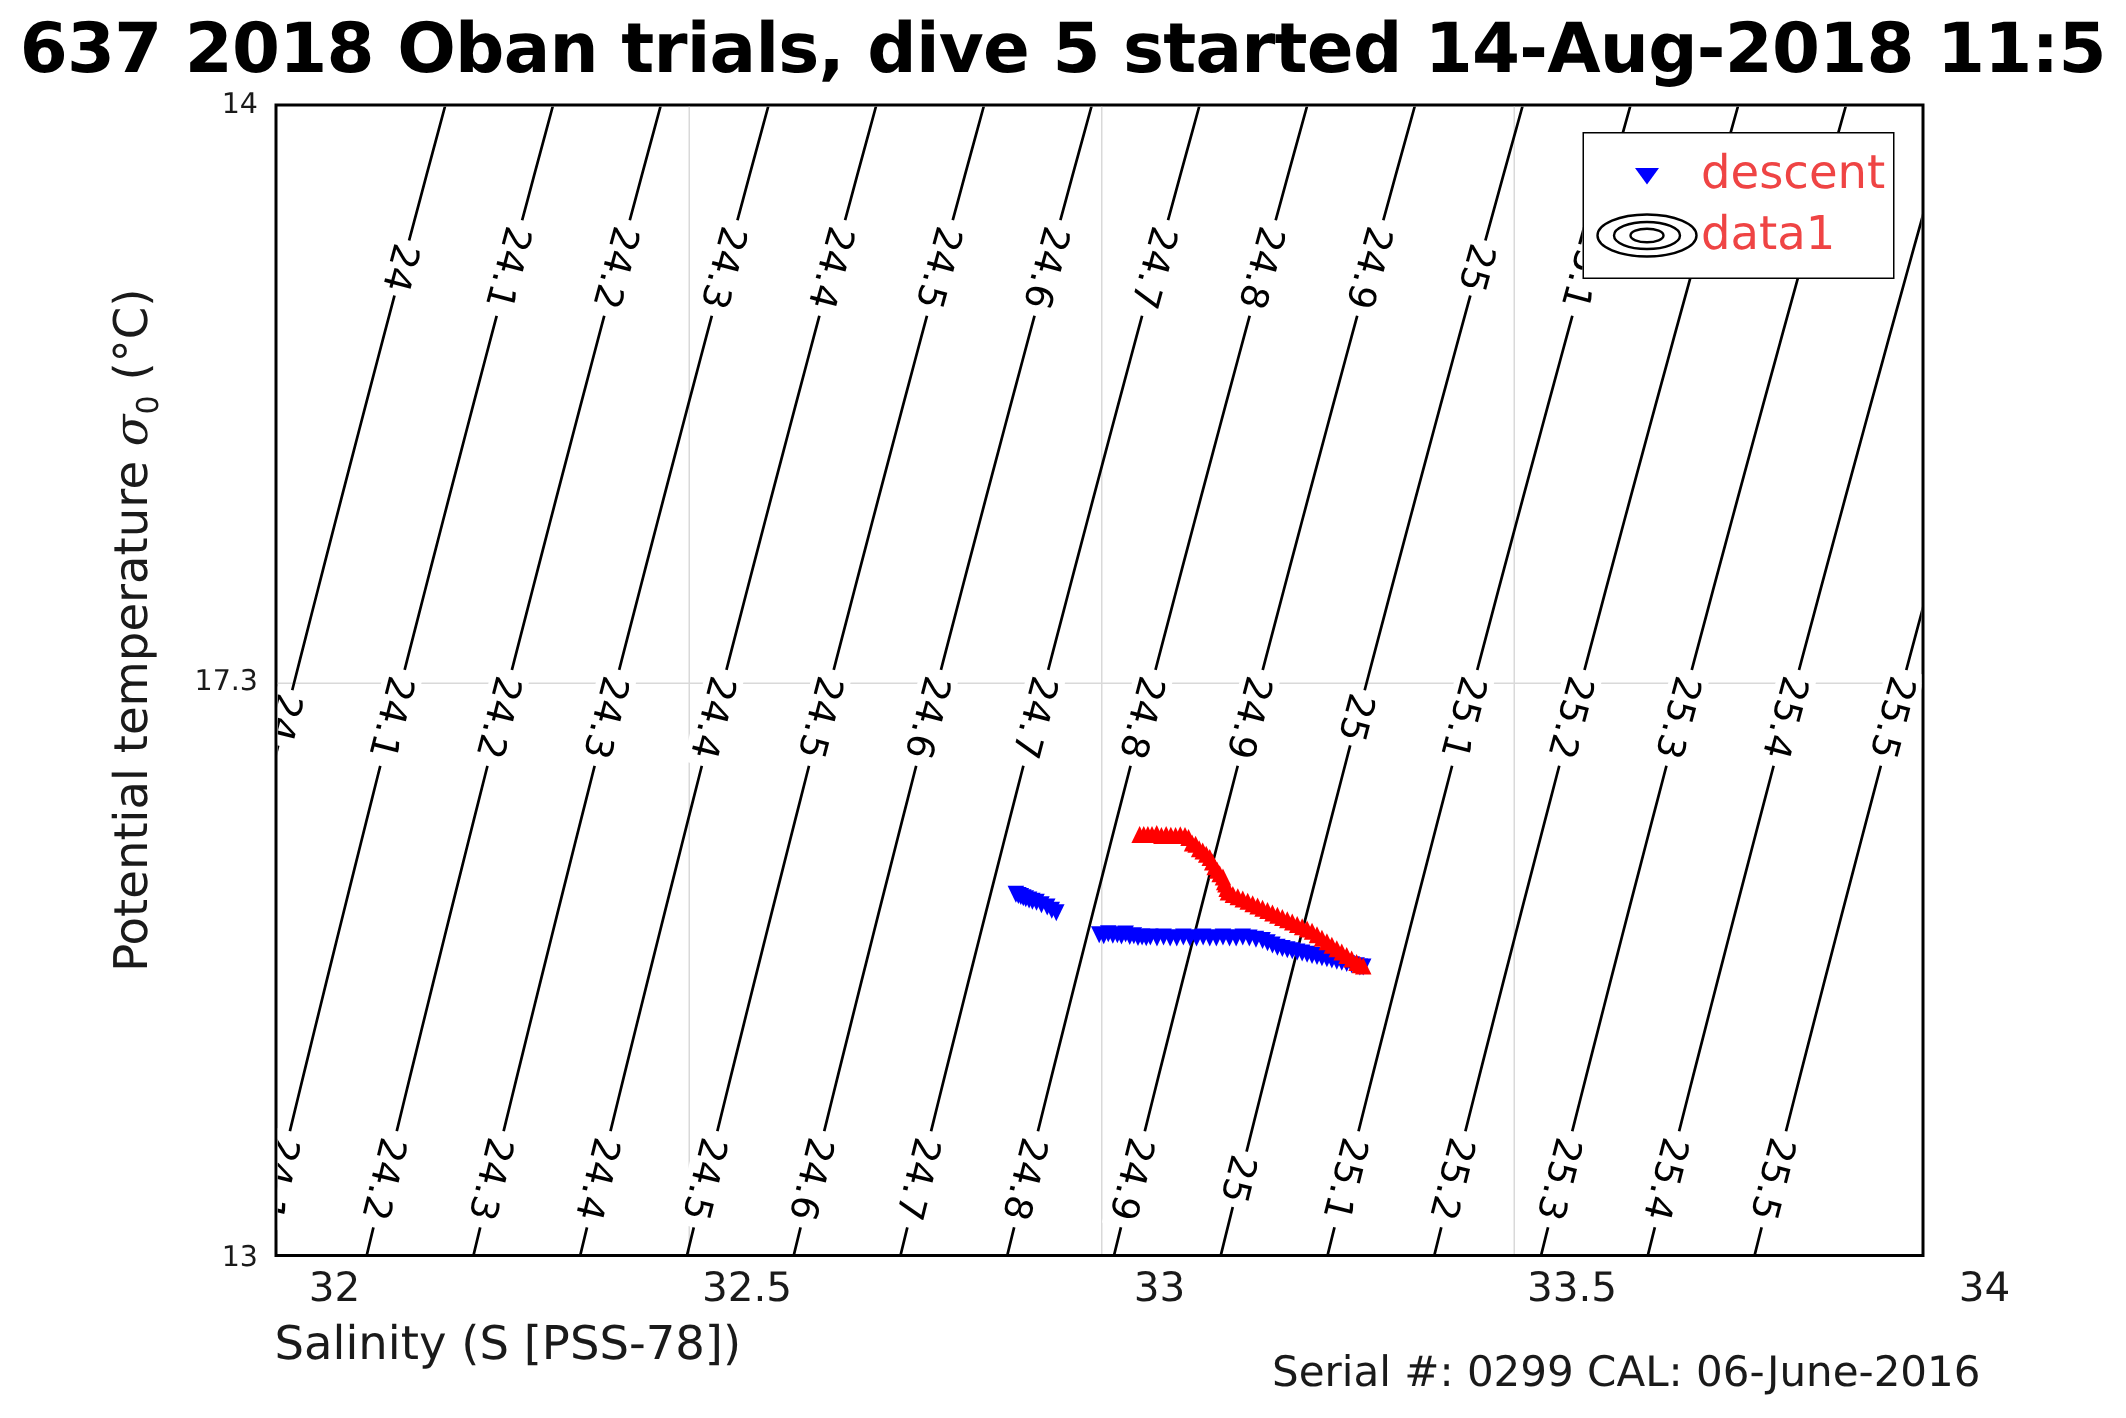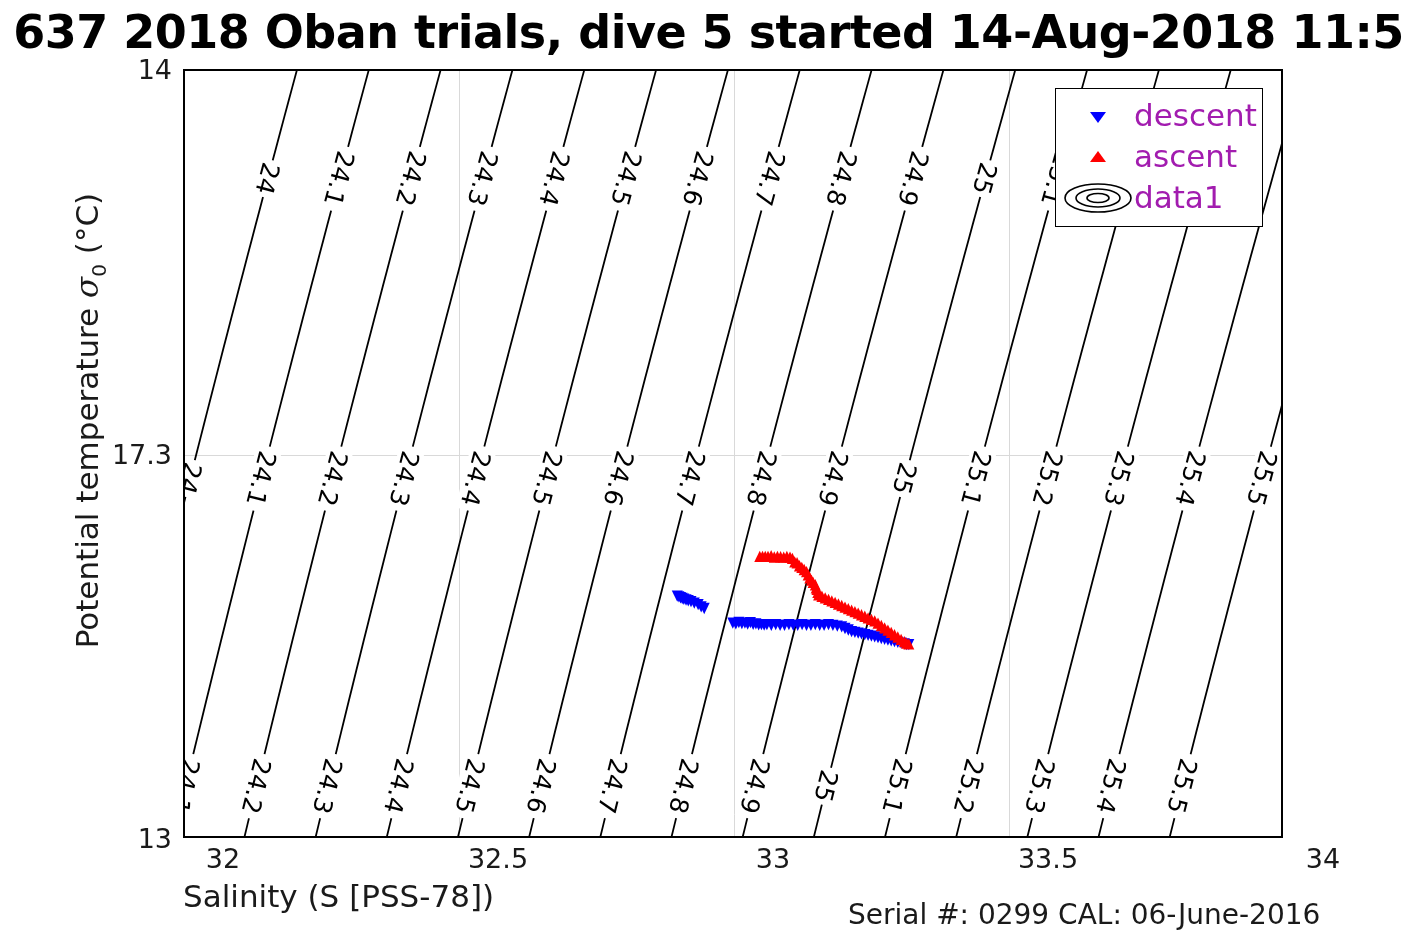--- a/index.html
+++ b/index.html
@@ -118,21 +118,21 @@
     top: 843px;
     font-size: 27px;
     color: #1a1a1a;
     transform: translateX(-50%);
     white-space: nowrap;
     margin-left: 40px;
   }
   .yticklabel {
     position: absolute;
     left: 172px;
-    font-size: 27px;
+    font-size: 19px;
     color: #1a1a1a;
     transform: translate(-100%, -50%);
     white-space: nowrap;
   }
 
   
   #contour-svg {
     position: absolute;
     left: 0;
     top: 0;
@@ -179,21 +179,21 @@
   }
   .legend-icon {
     width: 72px;
     flex: 0 0 72px;
     display: flex;
     align-items: center;
     justify-content: center;
   }
   .legend-text {
     font-size: 31px;
-    color: #a21caf;
+    color: #ef4444;
     white-space: nowrap;
     line-height: 33px;
   }
 </style>
 </head>
 <body>
 
 <div id="figure">
 
   <div id="plot-title">637 2018 Oban trials, dive 5 started 14-Aug-2018 11:5</div>
@@ -544,28 +544,20 @@
     <div class="legend-row">
       <span class="legend-icon">
         <svg width="22" height="20" viewBox="0 0 22 20">
             <polygon points="3,6 19,6 11,17" fill="#0000ff"></polygon>
           </svg>
       </span>
       <span class="legend-text">descent</span>
     </div>
     <div class="legend-row">
       <span class="legend-icon">
-        <svg width="22" height="20" viewBox="0 0 22 20">
-            <polygon points="11,4 19,15 3,15" fill="#ff0000"></polygon>
-          </svg>
-      </span>
-      <span class="legend-text">ascent</span>
-    </div>
-    <div class="legend-row">
-      <span class="legend-icon">
         <svg width="72" height="36" viewBox="0 0 72 36">
           <ellipse cx="36" cy="18" rx="33" ry="14" fill="none" stroke="#000" stroke-width="1.6"></ellipse>
           <ellipse cx="36" cy="18" rx="22" ry="9" fill="none" stroke="#000" stroke-width="1.6"></ellipse>
           <ellipse cx="36" cy="18" rx="11" ry="4.5" fill="none" stroke="#000" stroke-width="1.6"></ellipse>
         </svg>
       </span>
       <span class="legend-text">data1</span>
     </div>
   </div>
 

